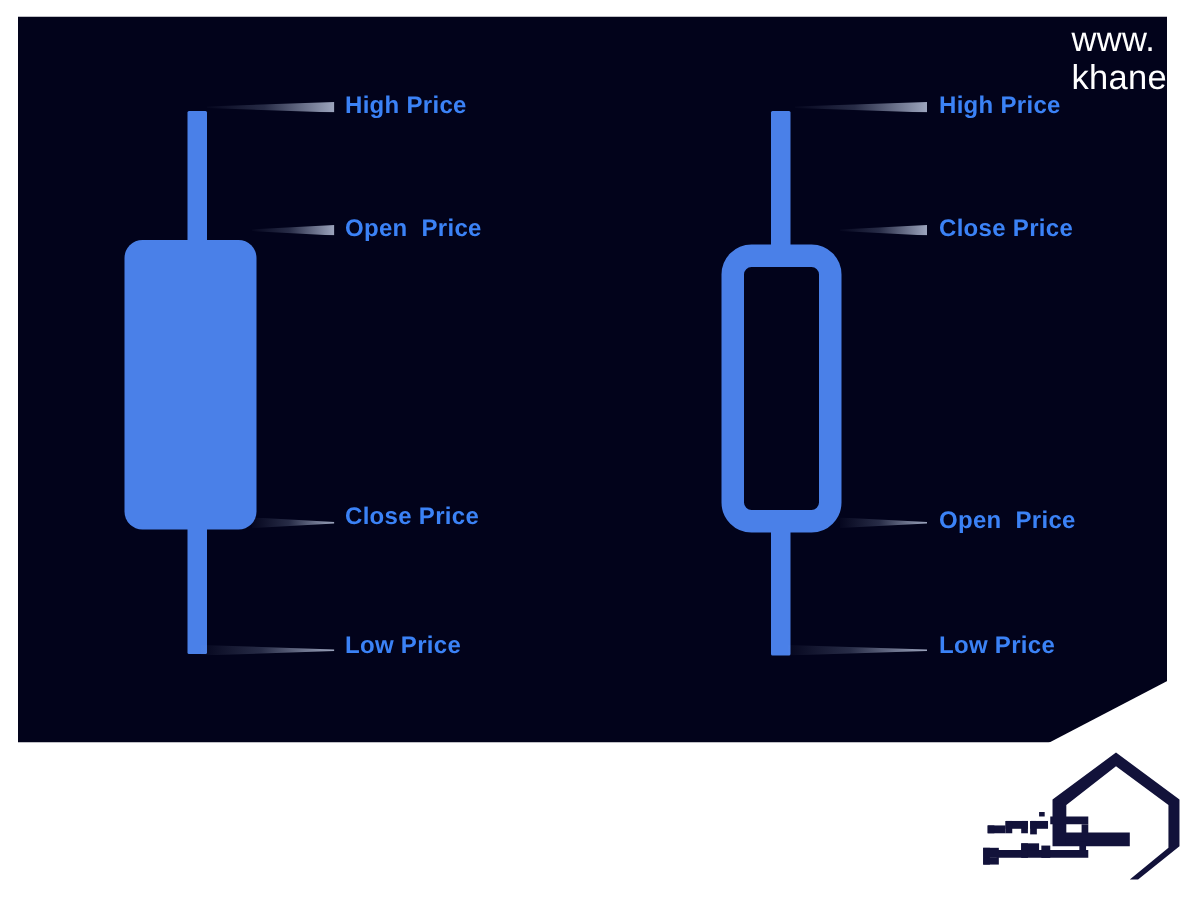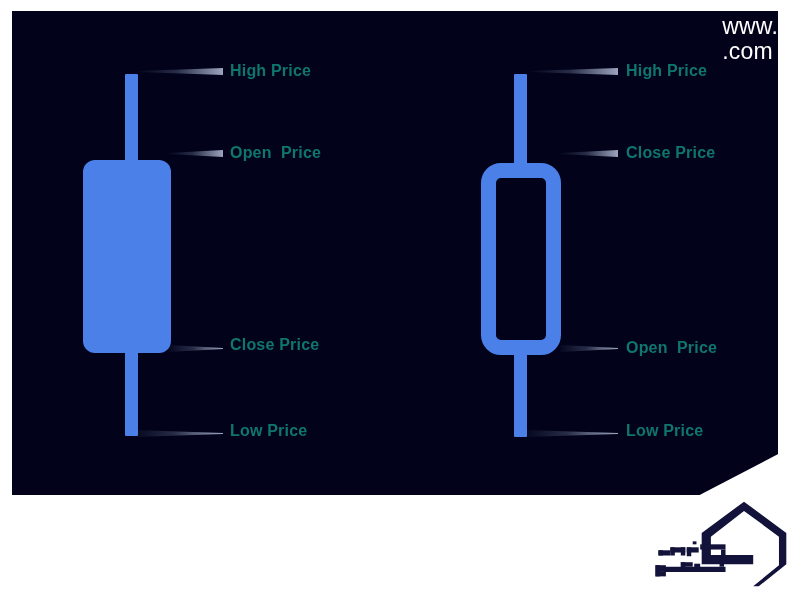--- a/index.html
+++ b/index.html
@@ -81,21 +81,21 @@
     clip-path: polygon(0 42%, 100% 0, 100% 100%, 0 58%);
   }
   .leader.flip {
     -webkit-clip-path: polygon(0 0, 100% 42%, 100% 58%, 0 100%);
     clip-path: polygon(0 0, 100% 42%, 100% 58%, 0 100%);
   }
 
   
   .label {
     position: absolute;
-    color: #0f766e;
+    color: #3b82f6;
     font-family: "Liberation Sans", sans-serif;
     font-size: 16px;
     font-weight: bold;
     letter-spacing: 0.2px;
     white-space: pre;
     line-height: 1;
   }
 
   
   #watermark {
@@ -175,21 +175,21 @@
   <div class="leader flip" style="left:560px; top:345px; width:58px;"></div>
   <div class="leader flip" style="left:525px; top:430px; width:93px;"></div>
 
   <div class="label" style="left:626px; top:63px;">High Price</div>
   <div class="label" style="left:626px; top:145px;">Close Price</div>
   <div class="label" style="left:626px; top:340px;">Open  Price</div>
   <div class="label" style="left:626px; top:423px;">Low Price</div>
 
   <div id="watermark">
     <div>www.</div>
-    <div>.com</div>
+    <div>khane</div>
   </div>
 
   <div id="logo">
 
     <svg id="logo-mark" viewBox="0 0 100 100">
       <path d="M50 4 L96 38 L96 72 L66 96 L60 96 L88 73 L88 42 L50 14 L14 42 L14 62 L60 62 L60 72 L4 72 L4 38 Z" fill="#12123a"></path>
     </svg>
 
     <svg id="logo-word" viewBox="0 0 110 70">
       <g fill="#12123a">

